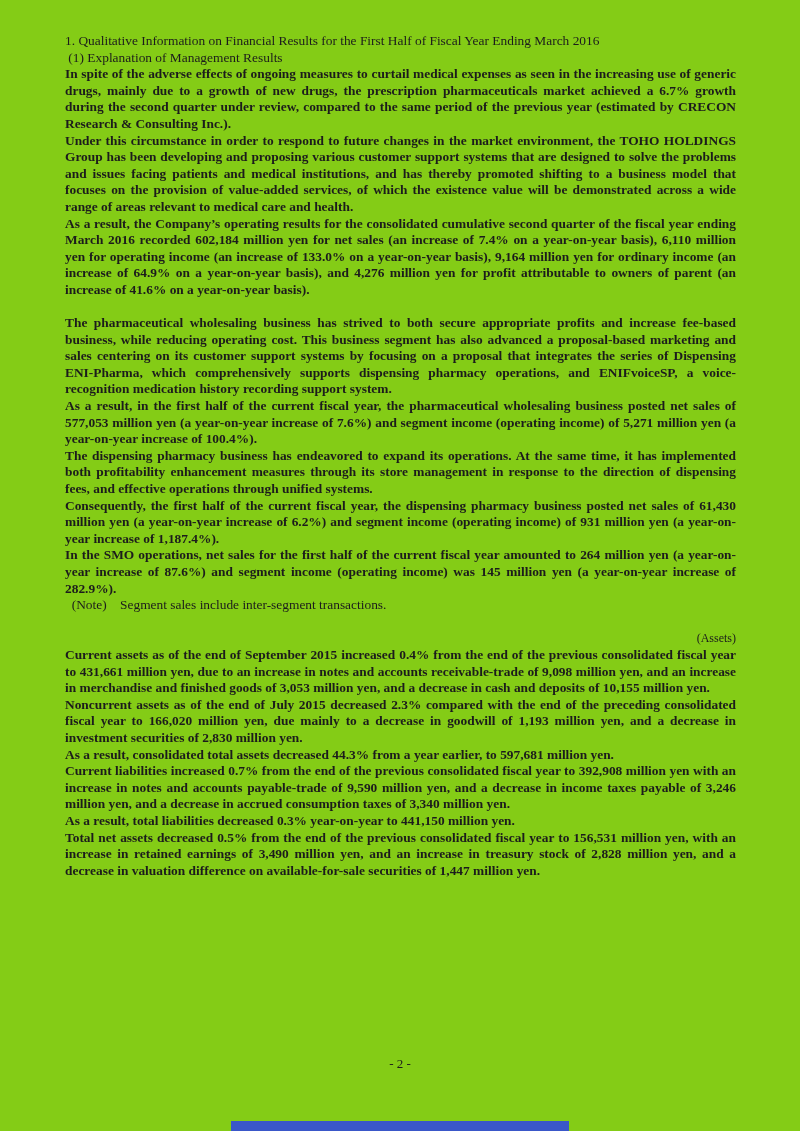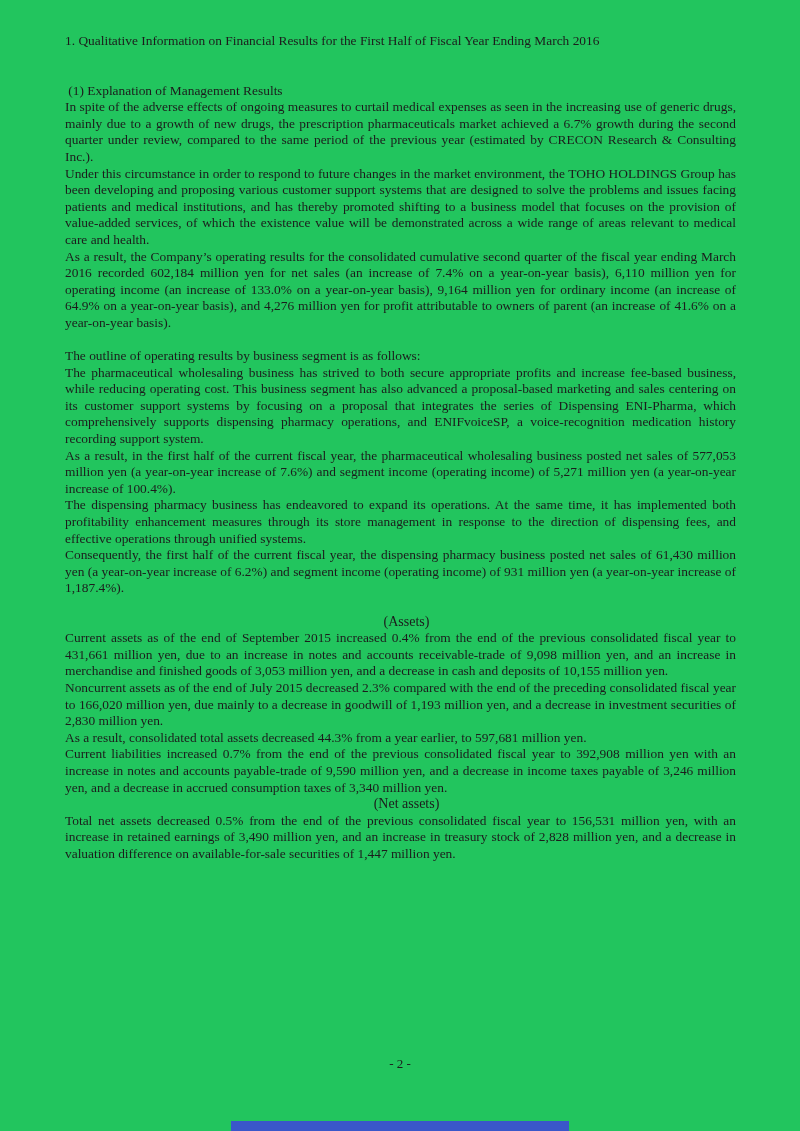--- a/index.html
+++ b/index.html
@@ -13,48 +13,48 @@
     position: relative;
     font-family: "Liberation Serif", "DejaVu Serif", serif;
     color: #1c1c1c;
     overflow: hidden;
   }
   .page {
     position: absolute;
     top: 0; left: 0;
     width: 800px;
     height: 1131px;
-    background: #22c55e;
+    background: #84cc16;
     overflow: hidden;
   }
   .content {
     position: absolute;
     top: 33px;
     left: 65px;
     width: 671px;
     font-size: 13.4px;
     line-height: 16.6px;
   }
   .title-line {
     text-align: left;
     white-space: pre-wrap;
   }
   .heading-line {
     text-align: left;
     white-space: pre-wrap;
-    margin-top: 33px;
   }
   .label-line {
-    text-align: center;
-    font-size: 14px;
+    text-align: right;
+    font-size: 12px;
     line-height: 16.6px;
     margin-left: 12px;
   }
   .para {
     text-align: justify;
+    font-weight: bold;
   }
   .note-line {
     white-space: pre-wrap;
   }
   .spacer {
     height: 16.6px;
   }
   .footer-page {
     position: absolute;
     top: 1056px;
@@ -76,29 +76,30 @@
 <body style="color: rgb(28, 28, 28); background: rgb(255, 255, 255);">
 
 <div class="page">
   <div class="content" id="doc-content">
       <div class="title-line">1. Qualitative Information on Financial Results for the First Half of Fiscal Year Ending March 2016</div>
       <div class="heading-line"> (1) Explanation of Management Results</div>
       <div class="para">In spite of the adverse effects of ongoing measures to curtail medical expenses as seen in the increasing use of generic drugs, mainly due to a growth of new drugs, the prescription pharmaceuticals market achieved a 6.7% growth during the second quarter under review, compared to the same period of the previous year (estimated by CRECON Research &amp; Consulting Inc.).</div>
       <div class="para">Under this circumstance in order to respond to future changes in the market environment, the TOHO HOLDINGS Group has been developing and proposing various customer support systems that are designed to solve the problems and issues facing patients and medical institutions, and has thereby promoted shifting to a business model that focuses on the provision of value-added services, of which the existence value will be demonstrated across a wide range of areas relevant to medical care and health.</div>
       <div class="para">As a result, the Company’s operating results for the consolidated cumulative second quarter of the fiscal year ending March 2016 recorded 602,184 million yen for net sales (an increase of 7.4% on a year-on-year basis), 6,110 million yen for operating income (an increase of 133.0% on a year-on-year basis), 9,164 million yen for ordinary income (an increase of 64.9% on a year-on-year basis), and 4,276 million yen for profit attributable to owners of parent (an increase of 41.6% on a year-on-year basis).</div>
       <div class="spacer"></div>
-      <div class="para">The outline of operating results by business segment is as follows:</div>
       <div class="para">The pharmaceutical wholesaling business has strived to both secure appropriate profits and increase fee-based business, while reducing operating cost. This business segment has also advanced a proposal-based marketing and sales centering on its customer support systems by focusing on a proposal that integrates the series of Dispensing ENI-Pharma, which comprehensively supports dispensing pharmacy operations, and ENIFvoiceSP, a voice-recognition medication history recording support system.</div>
       <div class="para">As a result, in the first half of the current fiscal year, the pharmaceutical wholesaling business posted net sales of 577,053 million yen (a year-on-year increase of 7.6%) and segment income (operating income) of 5,271 million yen (a year-on-year increase of 100.4%).</div>
       <div class="para">The dispensing pharmacy business has endeavored to expand its operations. At the same time, it has implemented both profitability enhancement measures through its store management in response to the direction of dispensing fees, and effective operations through unified systems.</div>
       <div class="para">Consequently, the first half of the current fiscal year, the dispensing pharmacy business posted net sales of 61,430 million yen (a year-on-year increase of 6.2%) and segment income (operating income) of 931 million yen (a year-on-year increase of 1,187.4%).</div>
+      <div class="para">In the SMO operations, net sales for the first half of the current fiscal year amounted to 264 million yen (a year-on-year increase of 87.6%) and segment income (operating income) was 145 million yen (a year-on-year increase of 282.9%).</div>
+      <div class="note-line">  (Note)    Segment sales include inter-segment transactions.</div>
       <div class="spacer"></div>
       <div class="label-line">(Assets)</div>
       <div class="para">Current assets as of the end of September 2015 increased 0.4% from the end of the previous consolidated fiscal year to 431,661 million yen, due to an increase in notes and accounts receivable-trade of 9,098 million yen, and an increase in merchandise and finished goods of 3,053 million yen, and a decrease in cash and deposits of 10,155 million yen.</div>
       <div class="para">Noncurrent assets as of the end of July 2015 decreased 2.3% compared with the end of the preceding consolidated fiscal year to 166,020 million yen, due mainly to a decrease in goodwill of 1,193 million yen, and a decrease in investment securities of 2,830 million yen.</div>
       <div class="para">As a result, consolidated total assets decreased 44.3% from a year earlier, to 597,681 million yen.</div>
       <div class="para">Current liabilities increased 0.7% from the end of the previous consolidated fiscal year to 392,908 million yen with an increase in notes and accounts payable-trade of 9,590 million yen, and a decrease in income taxes payable of 3,246 million yen, and a decrease in accrued consumption taxes of 3,340 million yen.</div>
-      <div class="label-line">(Net assets)</div>
+      <div class="para">As a result, total liabilities decreased 0.3% year-on-year to 441,150 million yen.</div>
       <div class="para">Total net assets decreased 0.5% from the end of the previous consolidated fiscal year to 156,531 million yen, with an increase in retained earnings of 3,490 million yen, and an increase in treasury stock of 2,828 million yen, and a decrease in valuation difference on available-for-sale securities of 1,447 million yen.</div>
     </div>
   <div class="footer-page">- 2 -</div>
   <div class="footer-bar" style="background: rgb(58, 87, 201);"></div>
 </div>
 
 </body></html>

